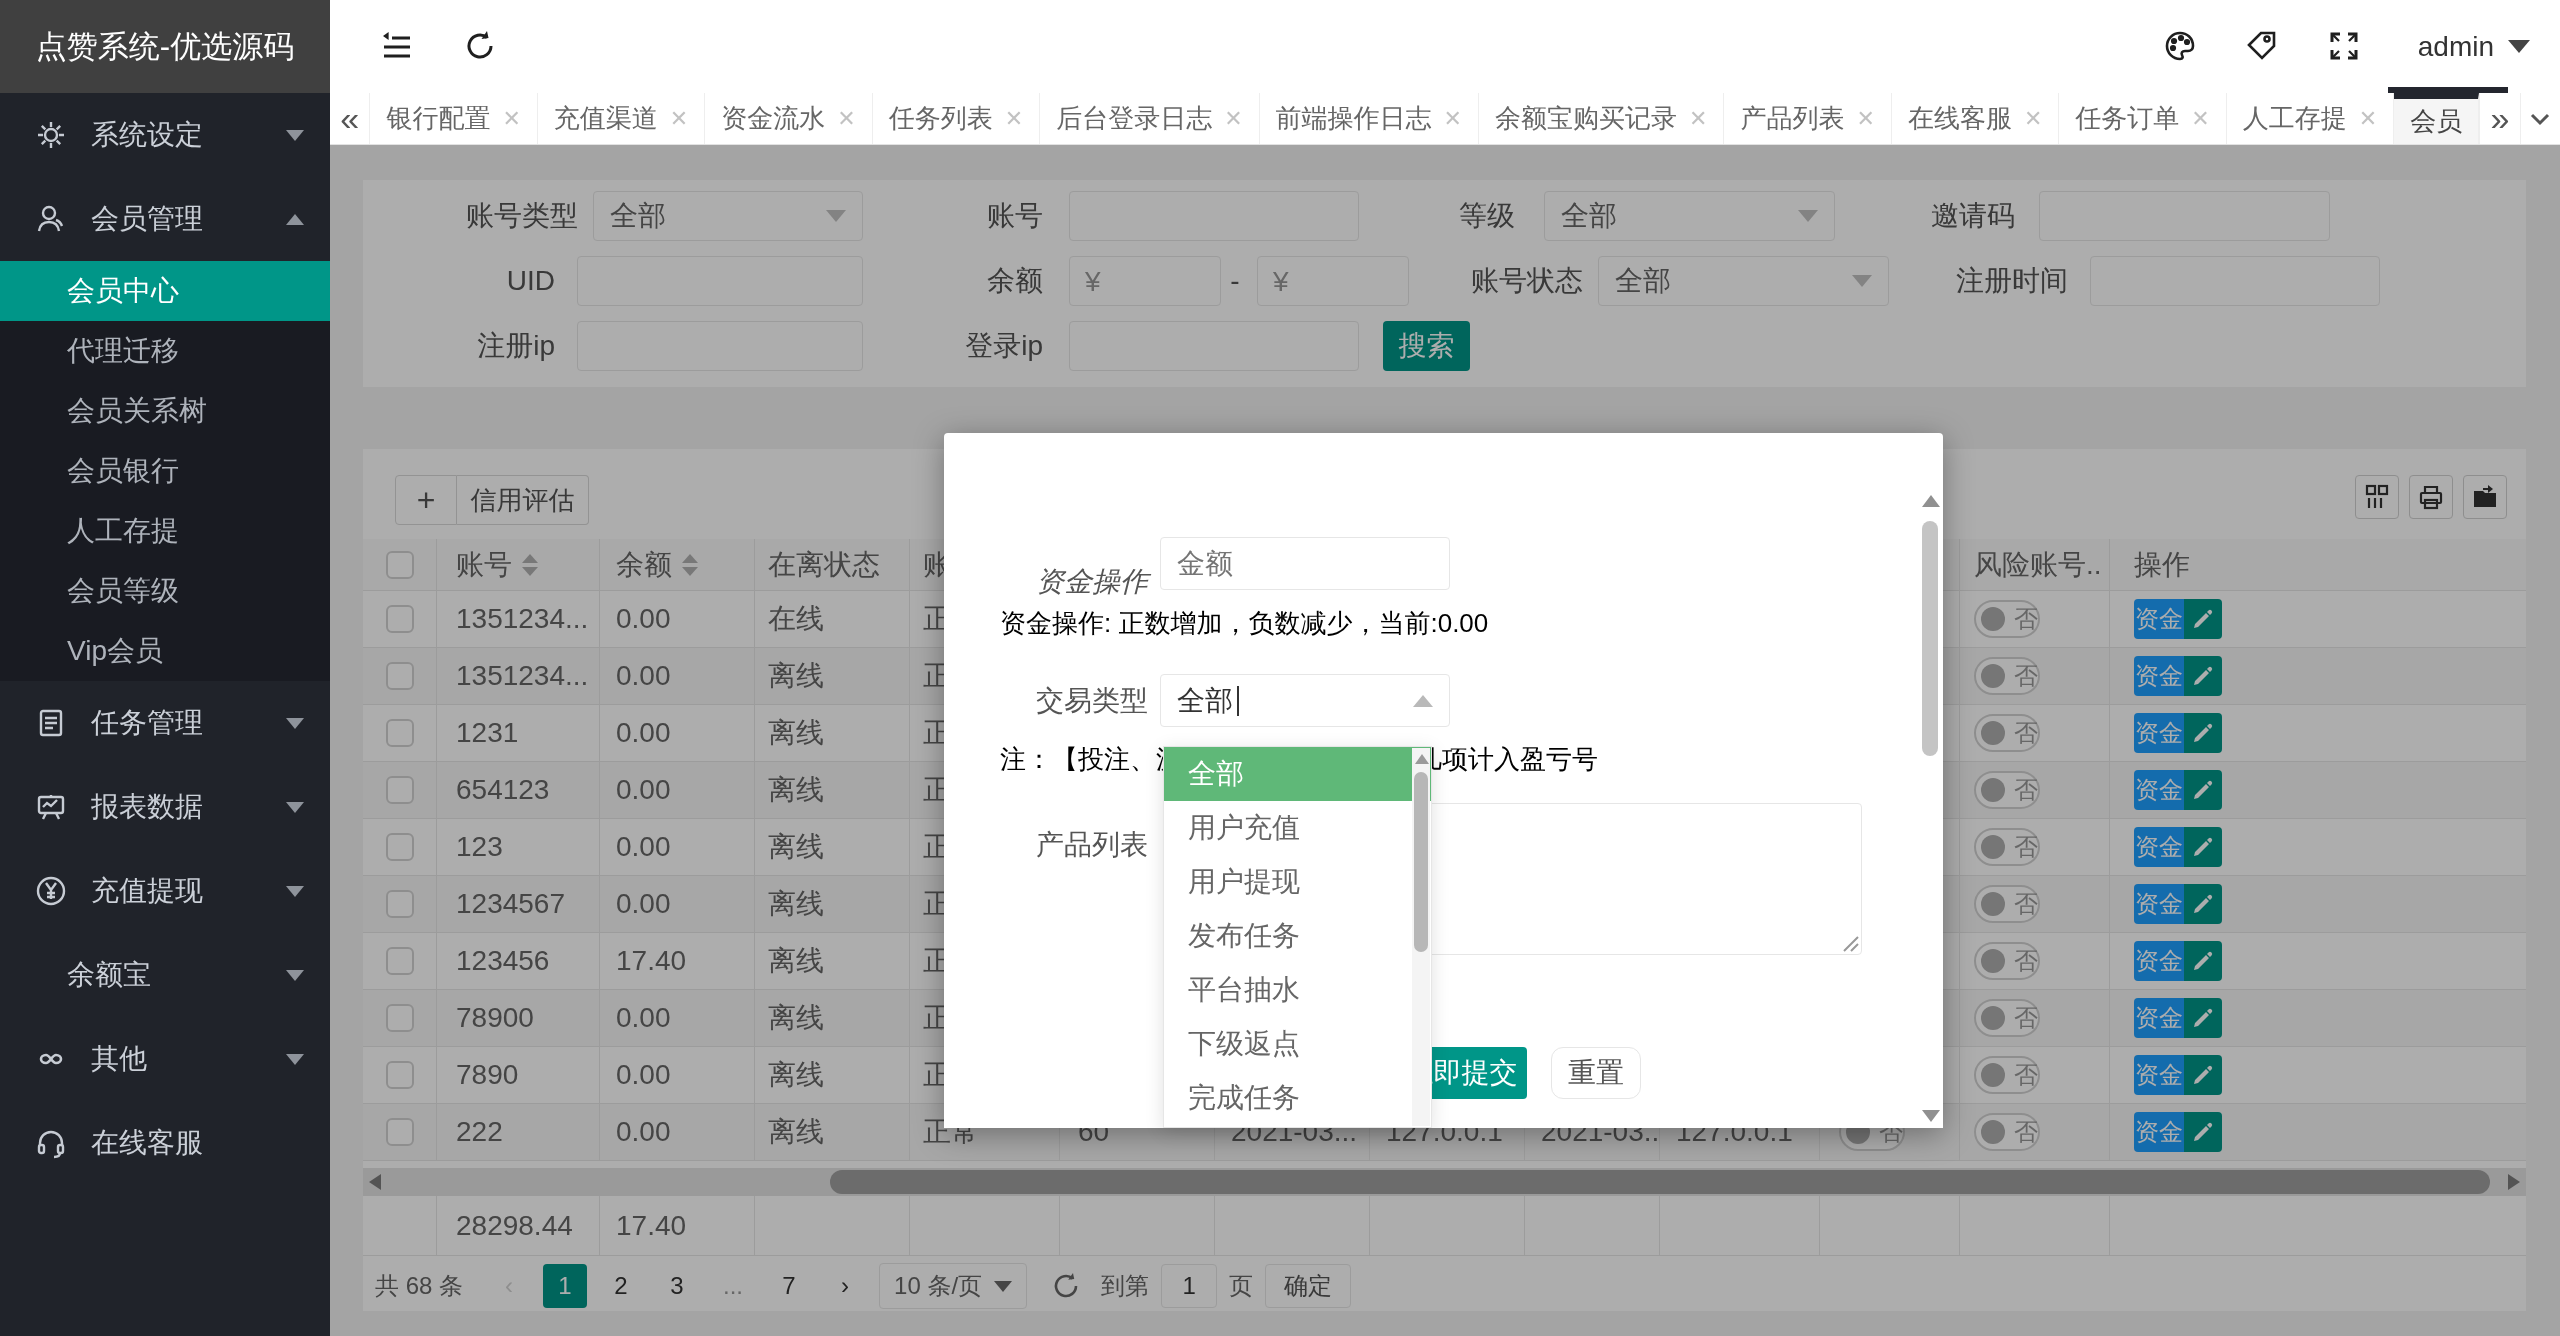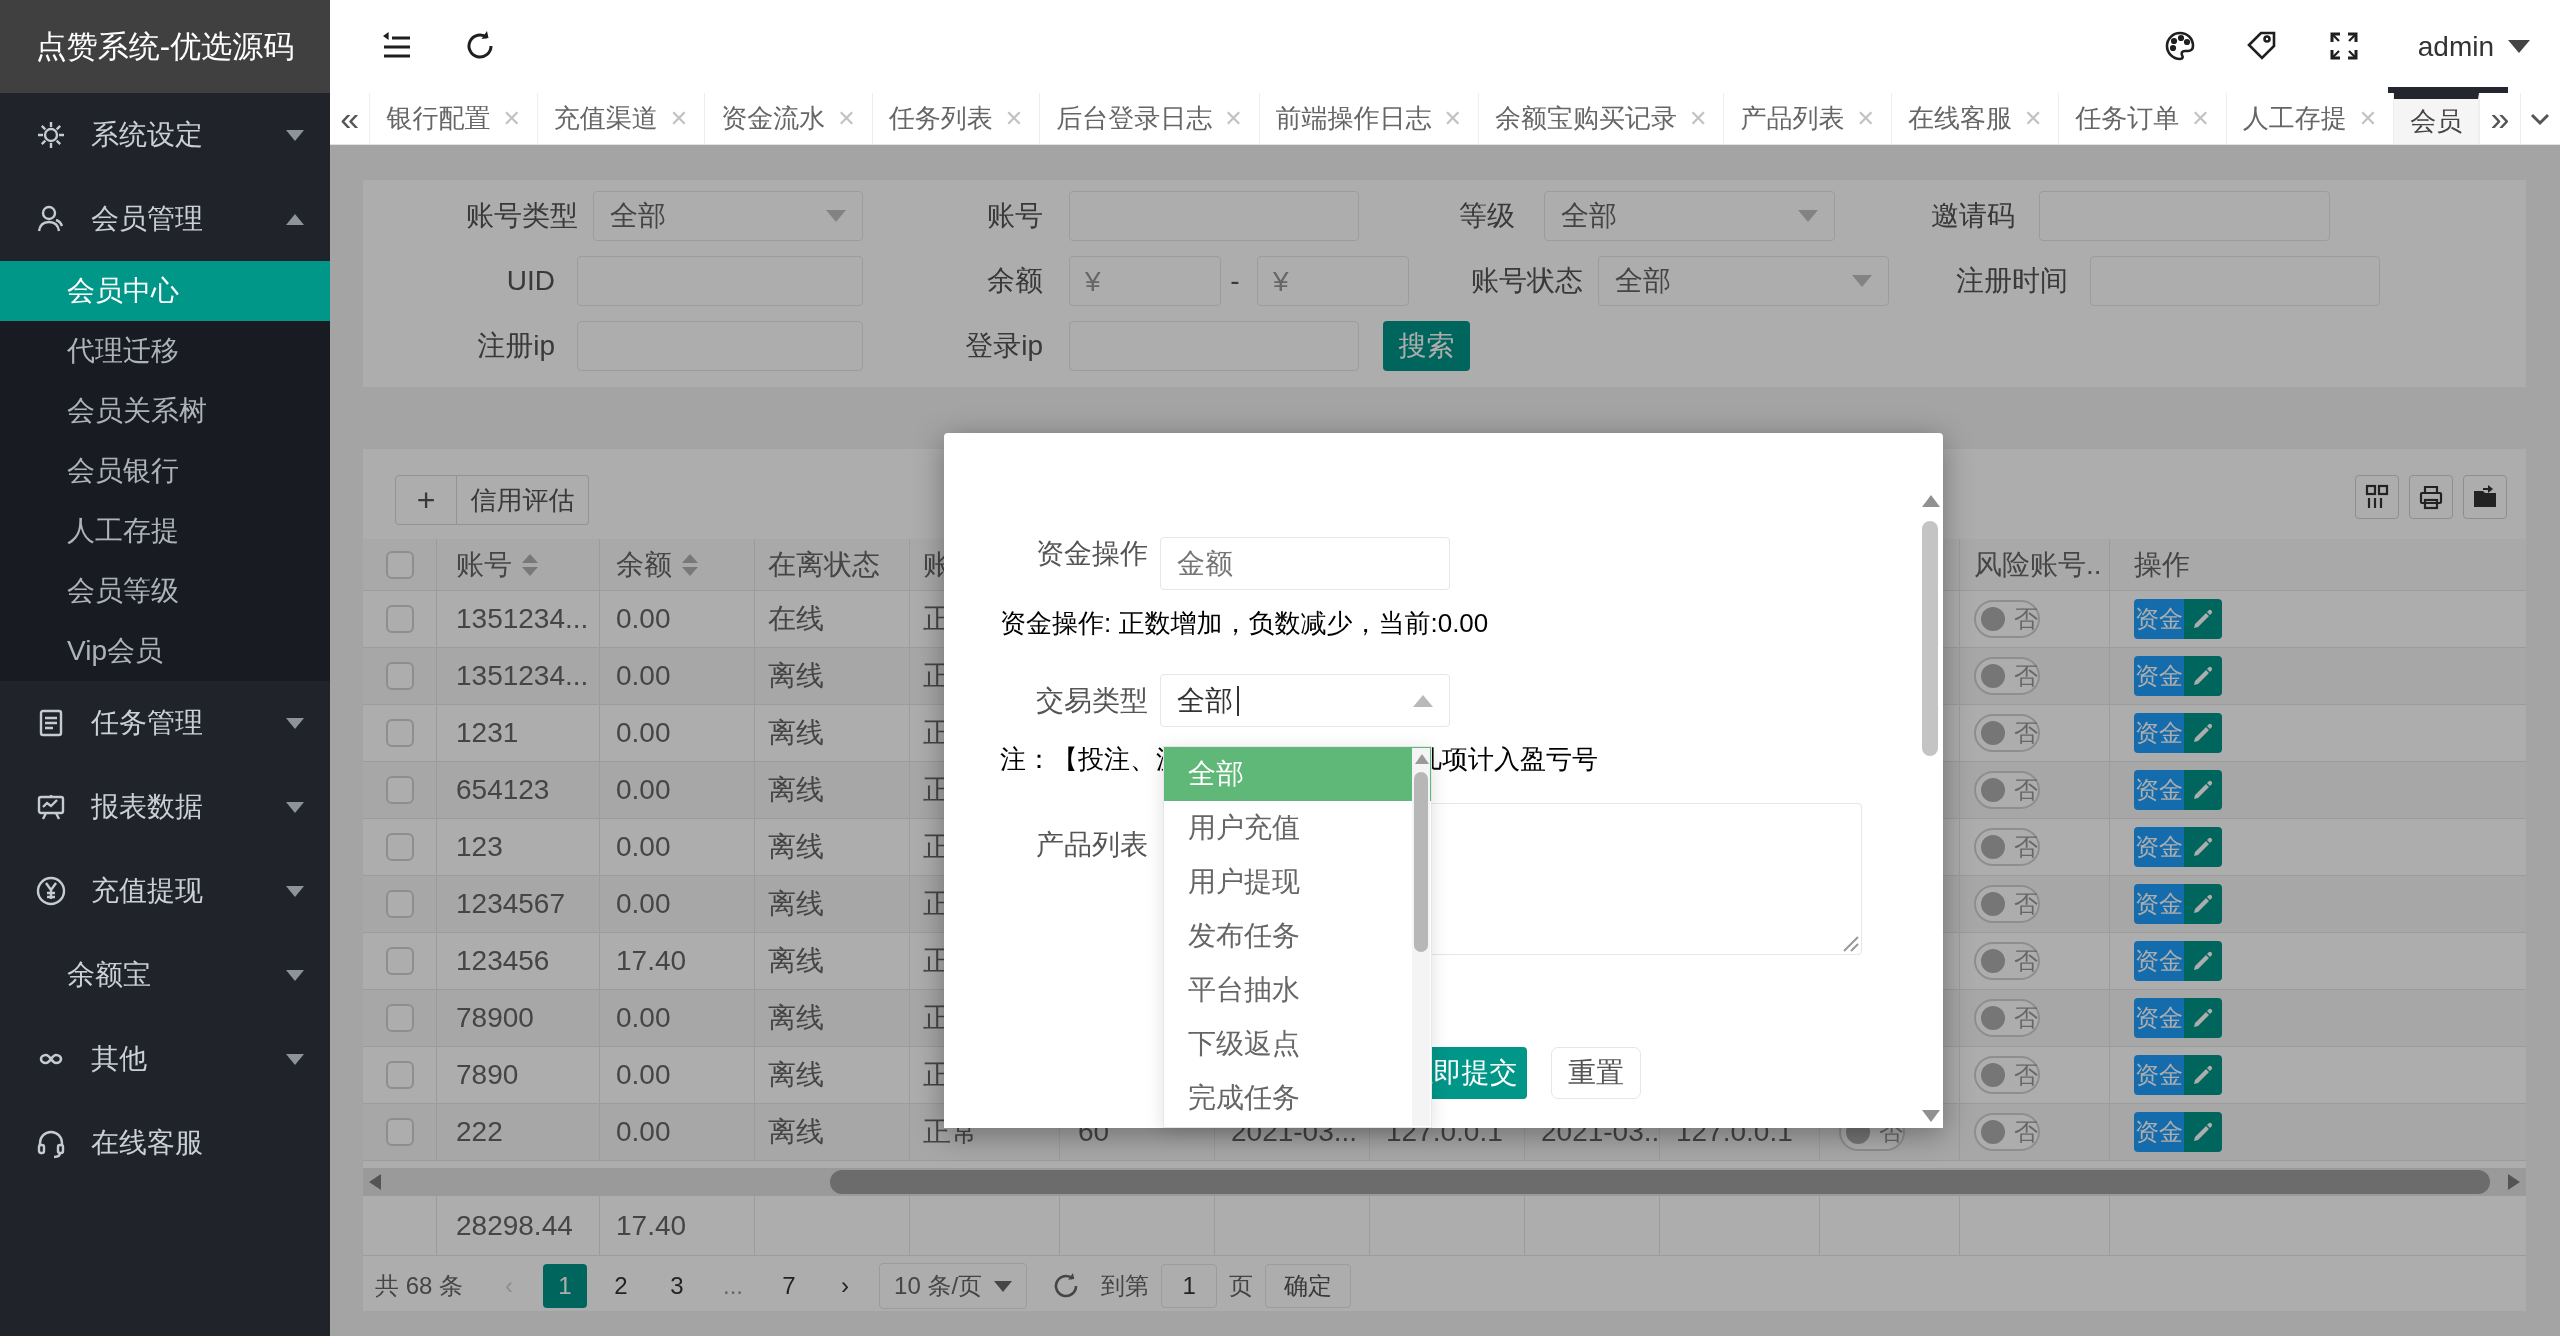--- a/index.html
+++ b/index.html
@@ -89,21 +89,21 @@
   .modal-b{position:absolute;left:0;top:56px;right:0;bottom:0;background:#fff;}
   .ml{position:absolute;left:0;width:204px;text-align:right;font-size:28px;color:#555;line-height:40px;}
   .m-help{position:absolute;font-size:26px;color:#000000;white-space:nowrap;}
   .m-input{position:absolute;left:216px;width:290px;height:53px;border:1px solid #e6e6e6;border-radius:4px;box-sizing:border-box;font-size:28px;color:#666;padding:0 16px;font-family:inherit;}
   .m-select{position:absolute;left:216px;top:185px;width:290px;height:53px;border:1px solid #e6e6e6;border-radius:4px;box-sizing:border-box;display:flex;align-items:center;padding:0 16px;font-size:28px;color:#333;cursor:pointer;}
   .m-select .cursorbar{width:2px;height:30px;background:#333;margin-left:4px;}
   .m-select .scu{position:absolute;right:16px;width:0;height:0;border-left:10px solid transparent;border-right:10px solid transparent;border-bottom:12px solid #b9b9b9;}
   .m-textarea{position:absolute;left:256px;top:314px;width:662px;height:152px;border:1px solid #e6e6e6;border-radius:4px;box-sizing:border-box;resize:none;font-family:inherit;font-size:28px;padding:10px 14px;color:#666;}
   .resize-g{position:absolute;left:896px;top:444px;width:20px;height:20px;pointer-events:none;color:#999;}
   .btn-submit{position:absolute;left:452px;top:558px;width:131px;height:52px;background:#009688;color:#fff;border:none;border-radius:4px;font-size:28px;cursor:pointer;font-family:inherit;}
-  .btn-reset{position:absolute;left:607px;top:558px;width:90px;height:52px;background:#fff;color:#555;border:1px solid #e6e6e6;border-radius:7px;font-size:28px;cursor:pointer;font-family:inherit;}
+  .btn-reset{position:absolute;left:607px;top:558px;width:90px;height:52px;background:#fff;color:#555;border:1px solid #e6e6e6;border-radius:12px;font-size:28px;cursor:pointer;font-family:inherit;}
   
   .msb{position:absolute;right:3px;top:6px;bottom:6px;width:20px;}
   .msb .up{position:absolute;top:0;left:2px;width:0;height:0;border-left:9px solid transparent;border-right:9px solid transparent;border-bottom:12px solid #909090;}
   .msb .dn{position:absolute;bottom:0;left:2px;width:0;height:0;border-left:9px solid transparent;border-right:9px solid transparent;border-top:12px solid #909090;}
   .msb .th{position:absolute;top:26px;left:2px;width:16px;height:235px;background:#c4c4c4;border-radius:8px;cursor:pointer;}
   
   .dd{position:absolute;left:219px;top:313px;width:269px;height:382px;background:#fff;border:1px solid #e6e6e6;box-shadow:0 4px 18px rgba(0,0,0,.12);z-index:20;box-sizing:border-box;overflow:hidden;}
   .dd-item{height:54px;line-height:54px;padding-left:24px;font-size:28px;color:#666;cursor:pointer;white-space:nowrap;}
   .dd-item.sel{background:#5FB878;color:#fff;}
   .dd-sb{position:absolute;right:1px;top:1px;bottom:1px;width:18px;background:#f4f4f4;}
@@ -782,21 +782,21 @@
         <button class="pg-btn">确定</button>
       </div>
     </div>
   </div>
 
   <div class="shade"></div>
 
   <div class="modal">
 
     <div class="modal-b">
-      <div class="ml" style="top:45px;">资金操作</div>
+      <div class="ml" style="top:73px;font-style:italic;">资金操作</div>
       <input class="m-input" style="top: 48px;" placeholder="金额">
       <div class="m-help" style="left:56px;top:117px;">资金操作: 正数增加，负数减少，当前:0.00</div>
 
       <div class="ml" style="top:192px;">交易类型</div>
       <div class="m-select">
         <span>全部</span>
         <span class="cursorbar"></span>
         <span class="scu"></span>
       </div>
       <div class="m-help" style="left:56px;top:253px;">注：【投注、派奖、返点、活动】这几项计入盈亏号</div>

